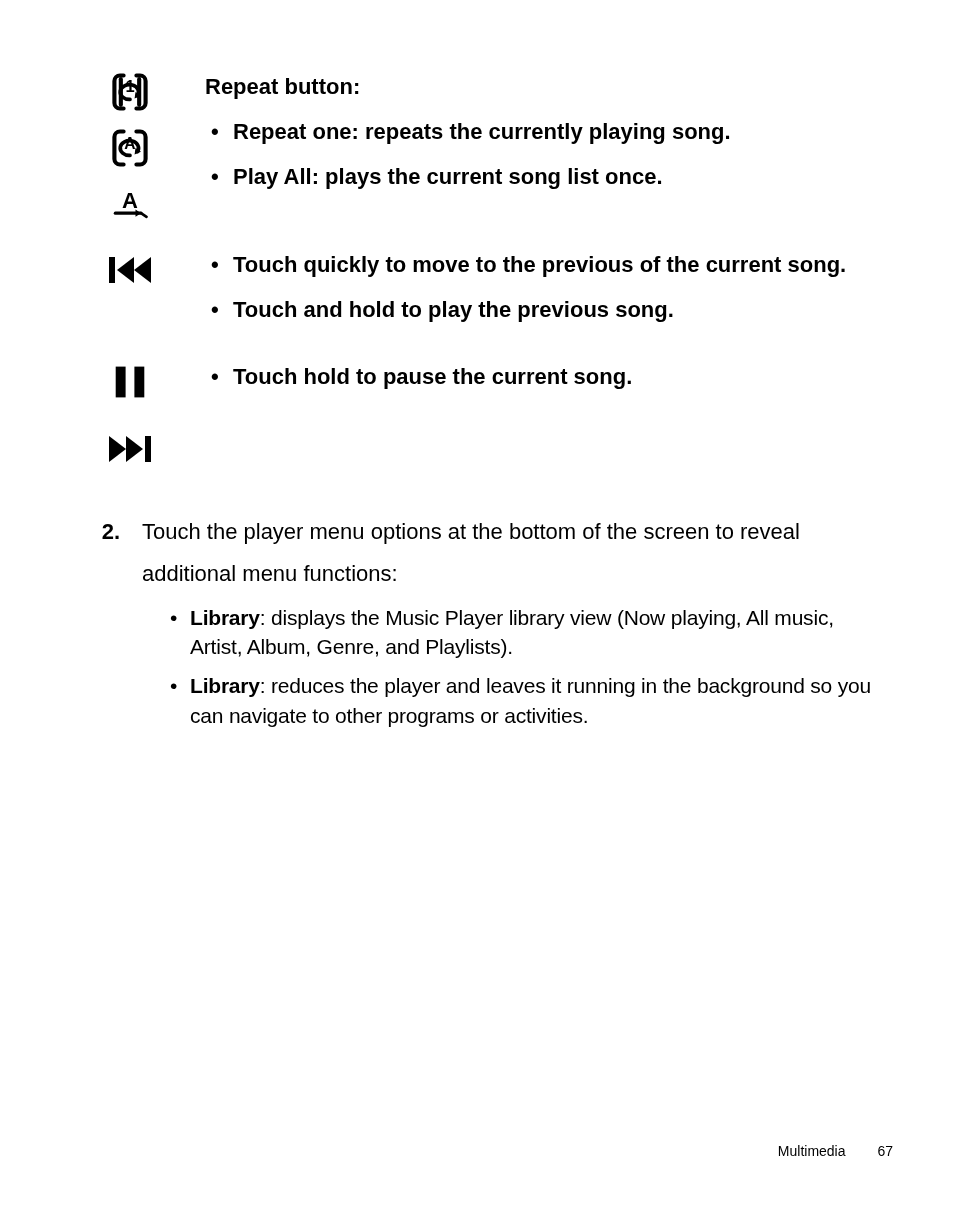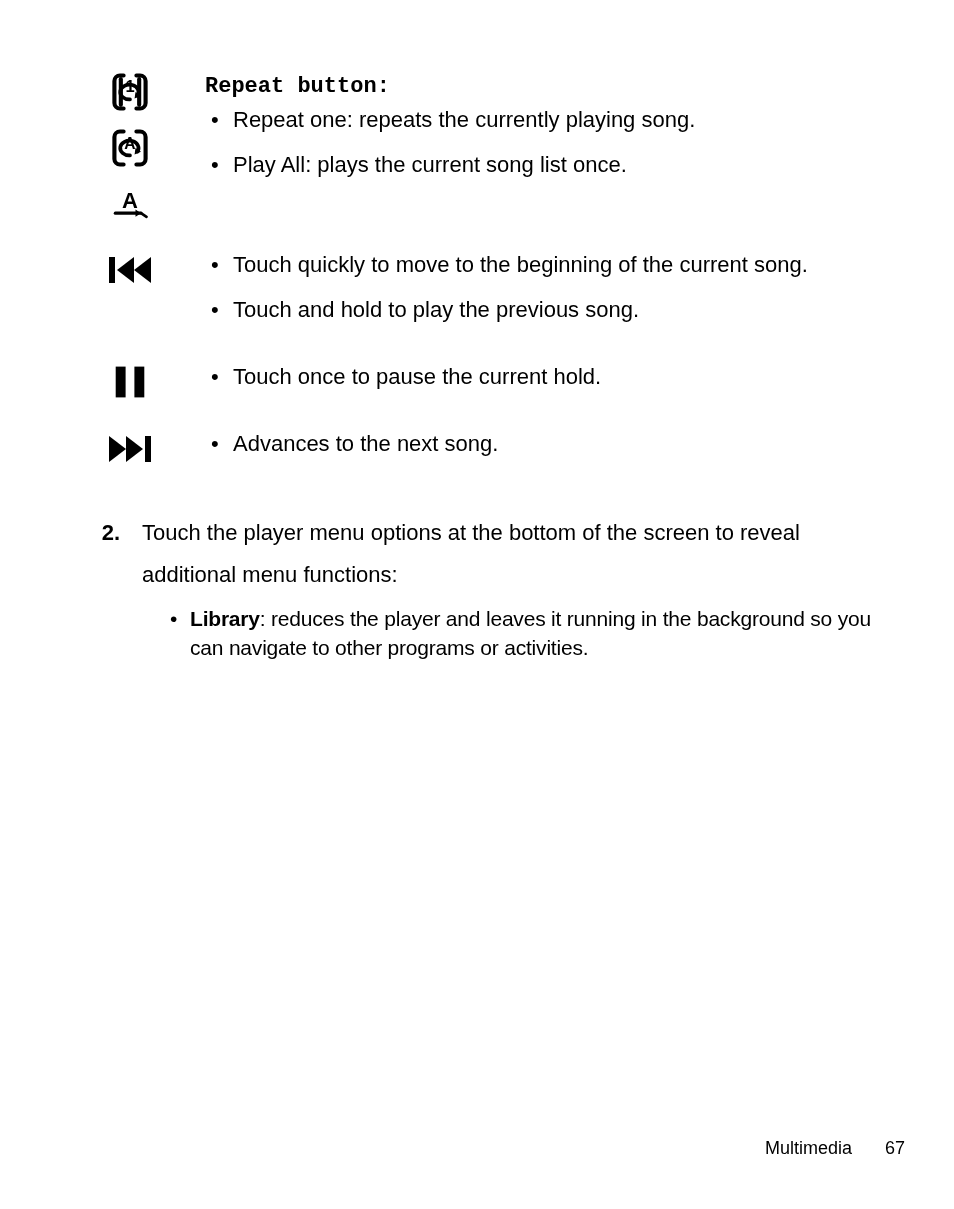--- a/index.html
+++ b/index.html
@@ -31,26 +31,28 @@
     margin-left: 25px;
   }
   .text-col {
     flex: 1;
     padding-left: 35px;
     font-size: 22px;
     line-height: 1.5;
   }
   .text-col .h {
     font-weight: bold;
-    font-family: Liberation Mono, monospace;
+    margin-bottom: 12px;
+    font-family: Liberation Sans, sans-serif;
   }
   ul.clean {
     list-style: none;
     padding: 0;
     margin: 0;
+    font-weight: bold;
   }
   ul.clean > li {
     position: relative;
     padding-left: 28px;
     margin-bottom: 12px;
     line-height: 1.5;
   }
   ul.clean > li::before {
     content: "•";
     position: absolute;
@@ -93,22 +95,22 @@
     position: absolute;
     left: 2px;
     top: 0;
   }
   .sublist .k {
     font-weight: bold;
   }
   .footer {
     position: absolute;
     bottom: 50px;
-    right: 49px;
-    font-size: 18px;
+    right: 61px;
+    font-size: 14px;
   }
   .footer .sec {
     margin-right: 28px;
   }
   
   .ic {
     width: 44px;
     height: 44px;
     display: block;
   }
@@ -178,66 +180,68 @@
       <span>
         <svg class="ic ic-wide" viewBox="0 0 48 36">
           <rect x="3" y="5" width="6" height="26" fill="#000"></rect>
           <path d="M28 5 L11 18 L28 31 Z" fill="#000"></path>
           <path d="M45 5 L28 18 L45 31 Z" fill="#000"></path>
         </svg>
       </span>
     </div>
     <div class="text-col">
       <ul class="clean">
-        <li>Touch quickly to move to the beginning of the current song.</li>
+        <li>Touch quickly to move to the previous of the current song.</li>
         <li>Touch and hold to play the previous song.</li>
       </ul>
     </div>
   </div>
 
 
   <div class="icon-text-row">
     <div class="icon-col">
       <span>
         <svg class="ic" viewBox="0 0 40 36">
           <rect x="7" y="4" width="9" height="28" fill="#000"></rect>
           <rect x="24" y="4" width="9" height="28" fill="#000"></rect>
         </svg>
       </span>
     </div>
     <div class="text-col">
       <ul class="clean">
-        <li>Touch once to pause the current hold.</li>
+        <li>Touch hold to pause the current song.</li>
       </ul>
     </div>
   </div>
 
   <div class="icon-text-row">
     <div class="icon-col">
       <span>
         <svg class="ic ic-wide" viewBox="0 0 48 36">
           <path d="M3 5 L20 18 L3 31 Z" fill="#000"></path>
           <path d="M20 5 L37 18 L20 31 Z" fill="#000"></path>
           <rect x="39" y="5" width="6" height="26" fill="#000"></rect>
         </svg>
       </span>
     </div>
     <div class="text-col">
       <ul class="clean">
-        <li>Advances to the next song.</li>
       </ul>
     </div>
   </div>
 
   <div class="step">
     <div class="num">2.</div>
     <div class="body">
       <span>Touch the player menu options at the bottom of the screen to reveal additional menu functions:</span>
       <ul class="sublist">
         <li>
+          <span class="k">Library</span><span>: displays the Music Player library view (Now playing, All music, Artist, Album, Genre, and Playlists).</span>
+        </li>
+        <li>
           <span class="k">Library</span><span>: reduces the player and leaves it running in the background so you can navigate to other programs or activities.</span>
         </li>
       </ul>
     </div>
   </div>
 
   <div class="footer">
     <span class="sec">Multimedia</span>
     <span>67</span>
   </div>

